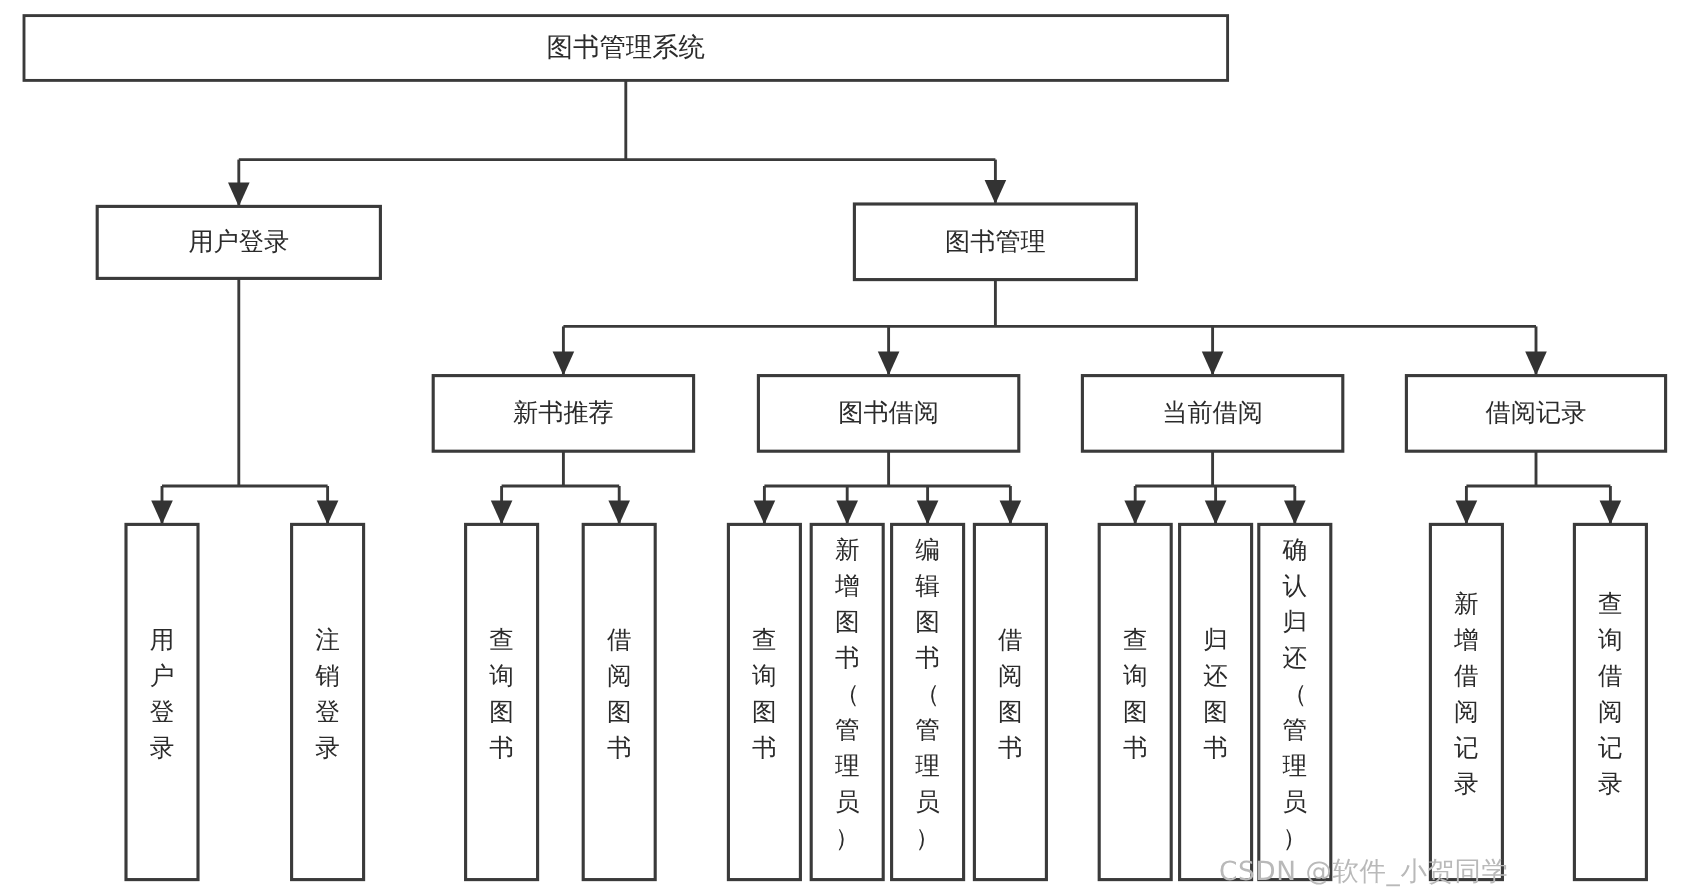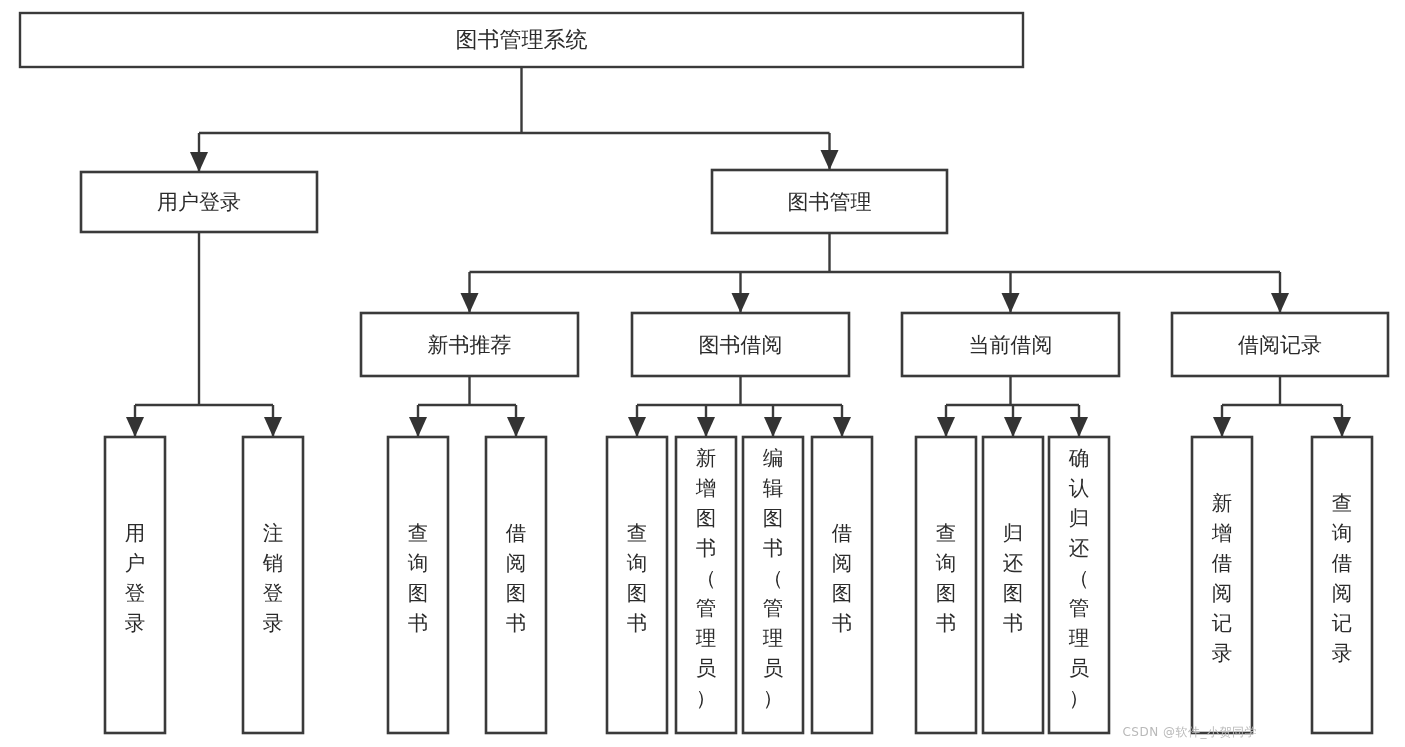--- a/index.html
+++ b/index.html
@@ -51,21 +51,21 @@
     fill: #2b2b2b;
     font-family: "DejaVu Sans", "Liberation Sans", sans-serif;
     font-size: 20.5px;
     text-anchor: middle;
   }
   .watermark {
     position: absolute;
     right: 8px;
     bottom: 6px;
     font-family: "DejaVu Sans", "Liberation Sans", sans-serif;
-    font-size: 12px;
+    font-size: 22px;
     color: #b9b9b9;
     letter-spacing: 0.5px;
     white-space: nowrap;
     user-select: none;
   }
 </style>
 </head>
 <body>
 
 <div id="diagram-root">

